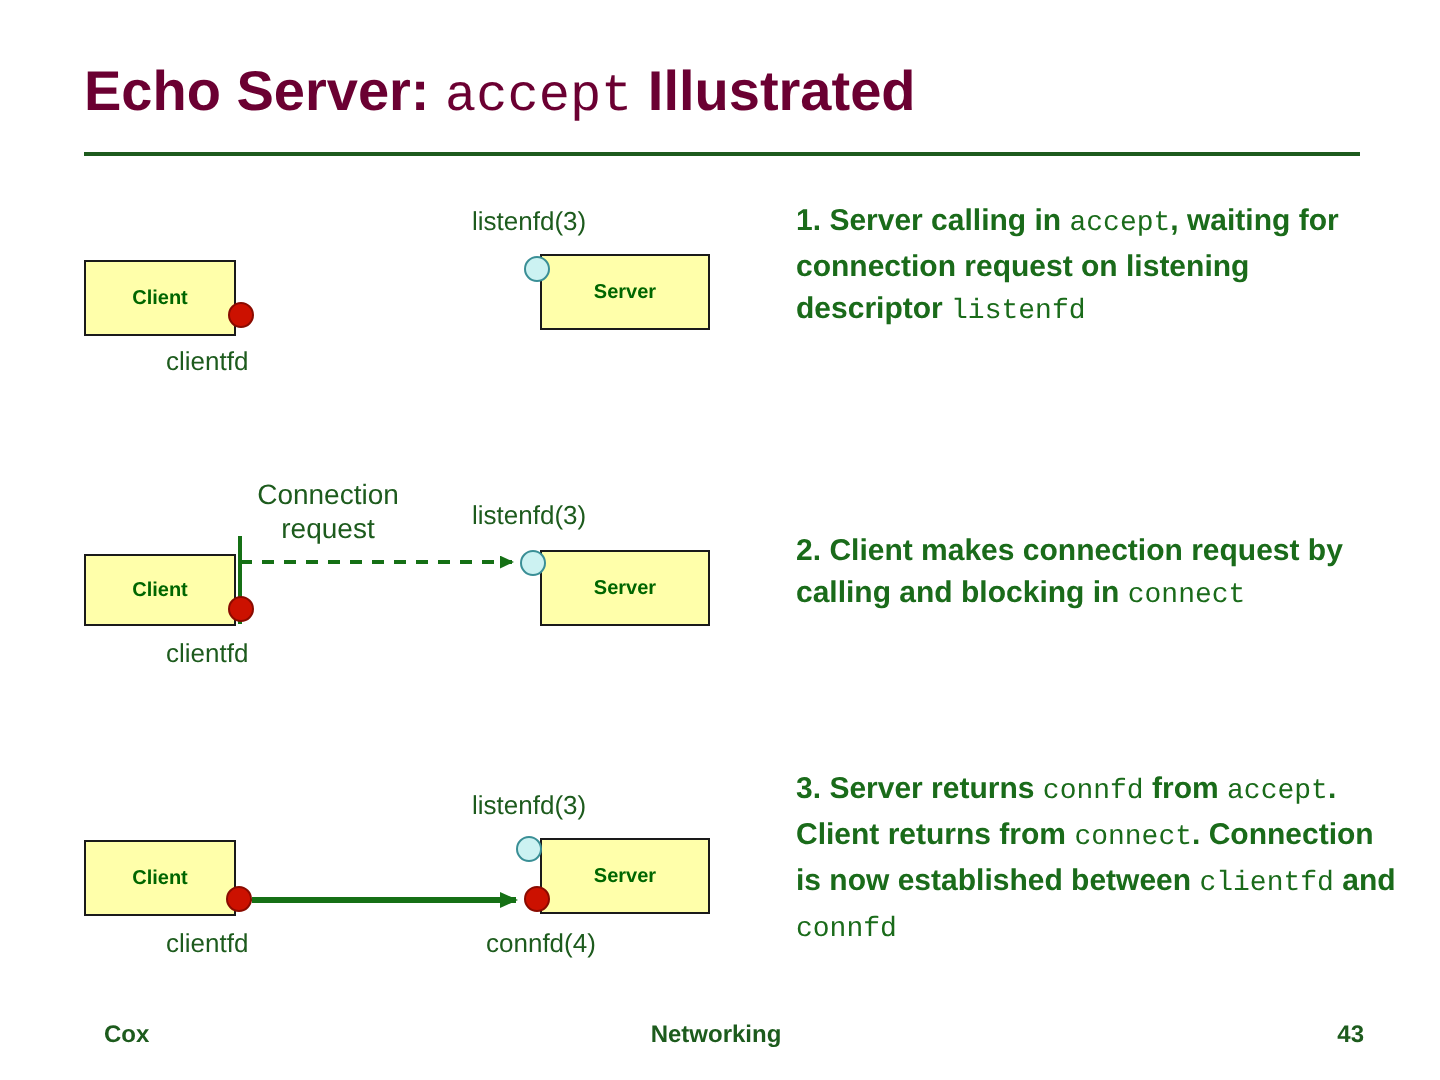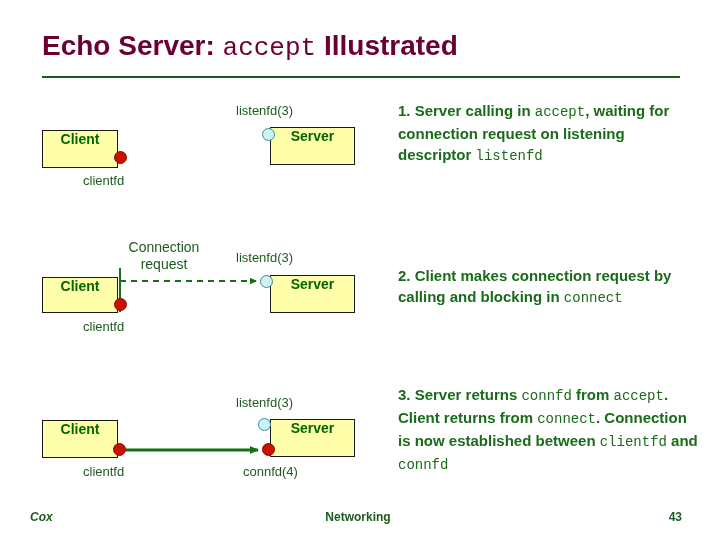--- a/index.html
+++ b/index.html
@@ -49,23 +49,24 @@
     top: 0;
     width: 400px;
     height: 540px;
   }
   .node-box {
     position: absolute;
     background: #ffffaa;
     border: 1px solid #1a1a1a;
     box-sizing: border-box;
     color: #006600;
-    font-size: 14px;
+    font-size: 10px;
     font-weight: bold;
     display: flex;
+    align-items: center;
     justify-content: center;
     font-family: "Liberation Sans", sans-serif;
   }
   .fd-dot {
     position: absolute;
     width: 13px;
     height: 13px;
     border-radius: 50%;
     box-sizing: border-box;
   }
@@ -112,21 +113,21 @@
 
   
   .footer-item {
     position: absolute;
     top: 510px;
     color: #1d5b1d;
     font-size: 12px;
     font-weight: bold;
     font-family: "Liberation Sans", sans-serif;
   }
-  #footer-author { left: 30px; font-style: italic; }
+  #footer-author { left: 52px; }
   #footer-center { left: 0; width: 716px; text-align: center; }
   #footer-page   { right: 38px; margin-left: 19px; }
 
   svg { overflow: visible; }
 </style>
 </head>
 <body>
 
 <div id="slide-title"><span>Echo Server: </span><span class="mono">accept</span><span> Illustrated</span></div>
 <div id="title-rule"></div>

